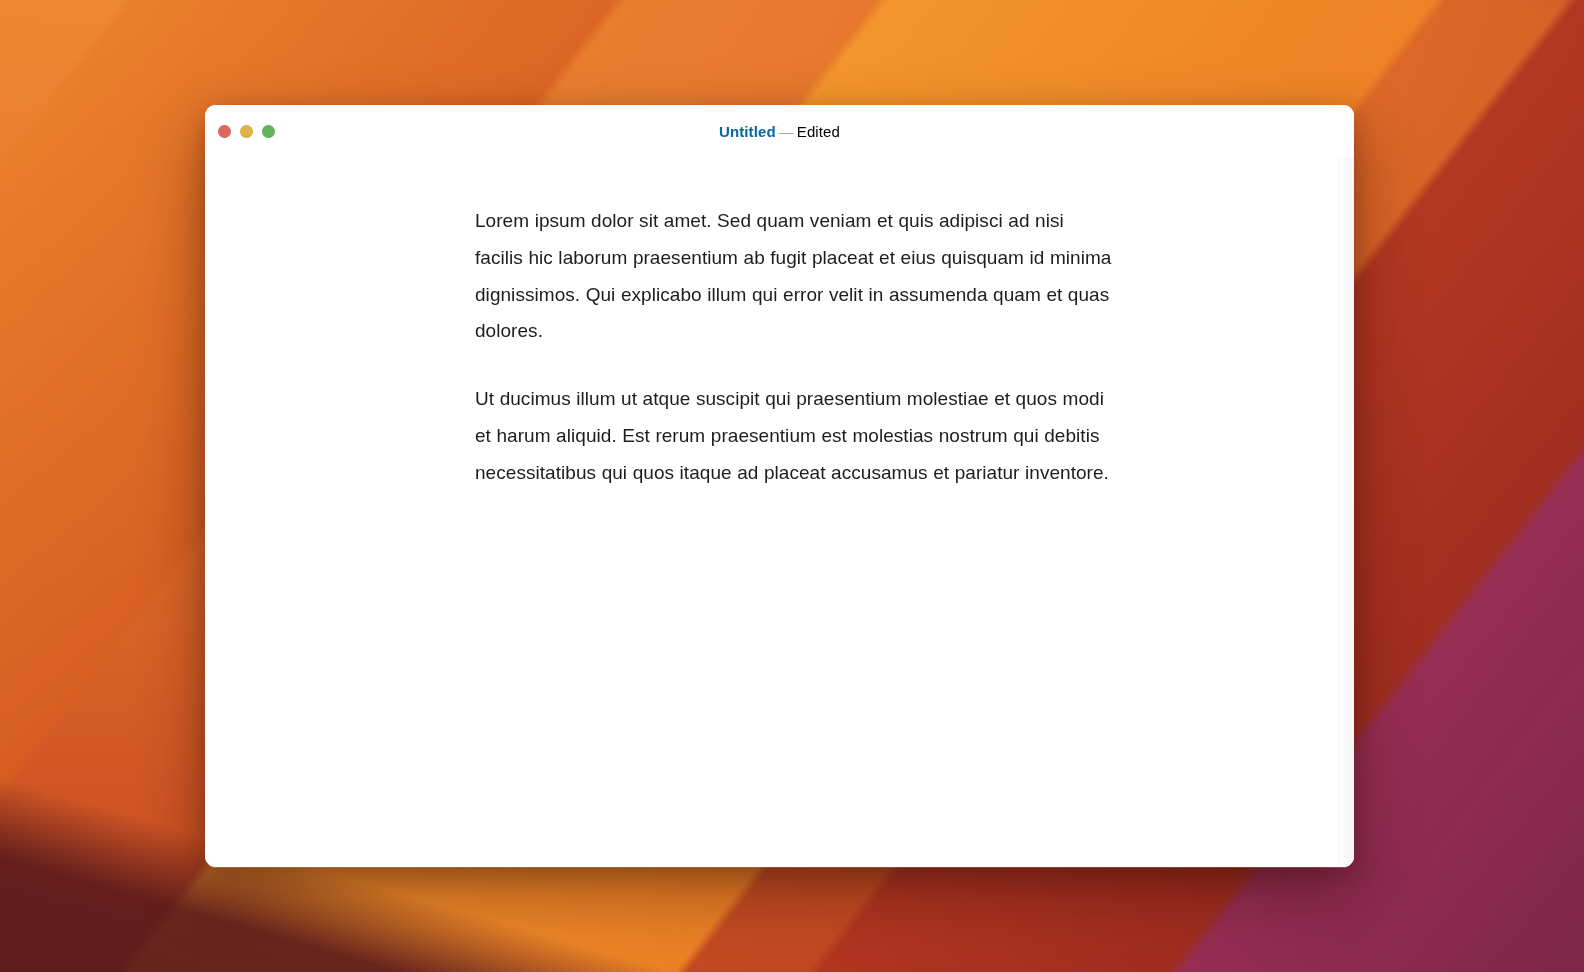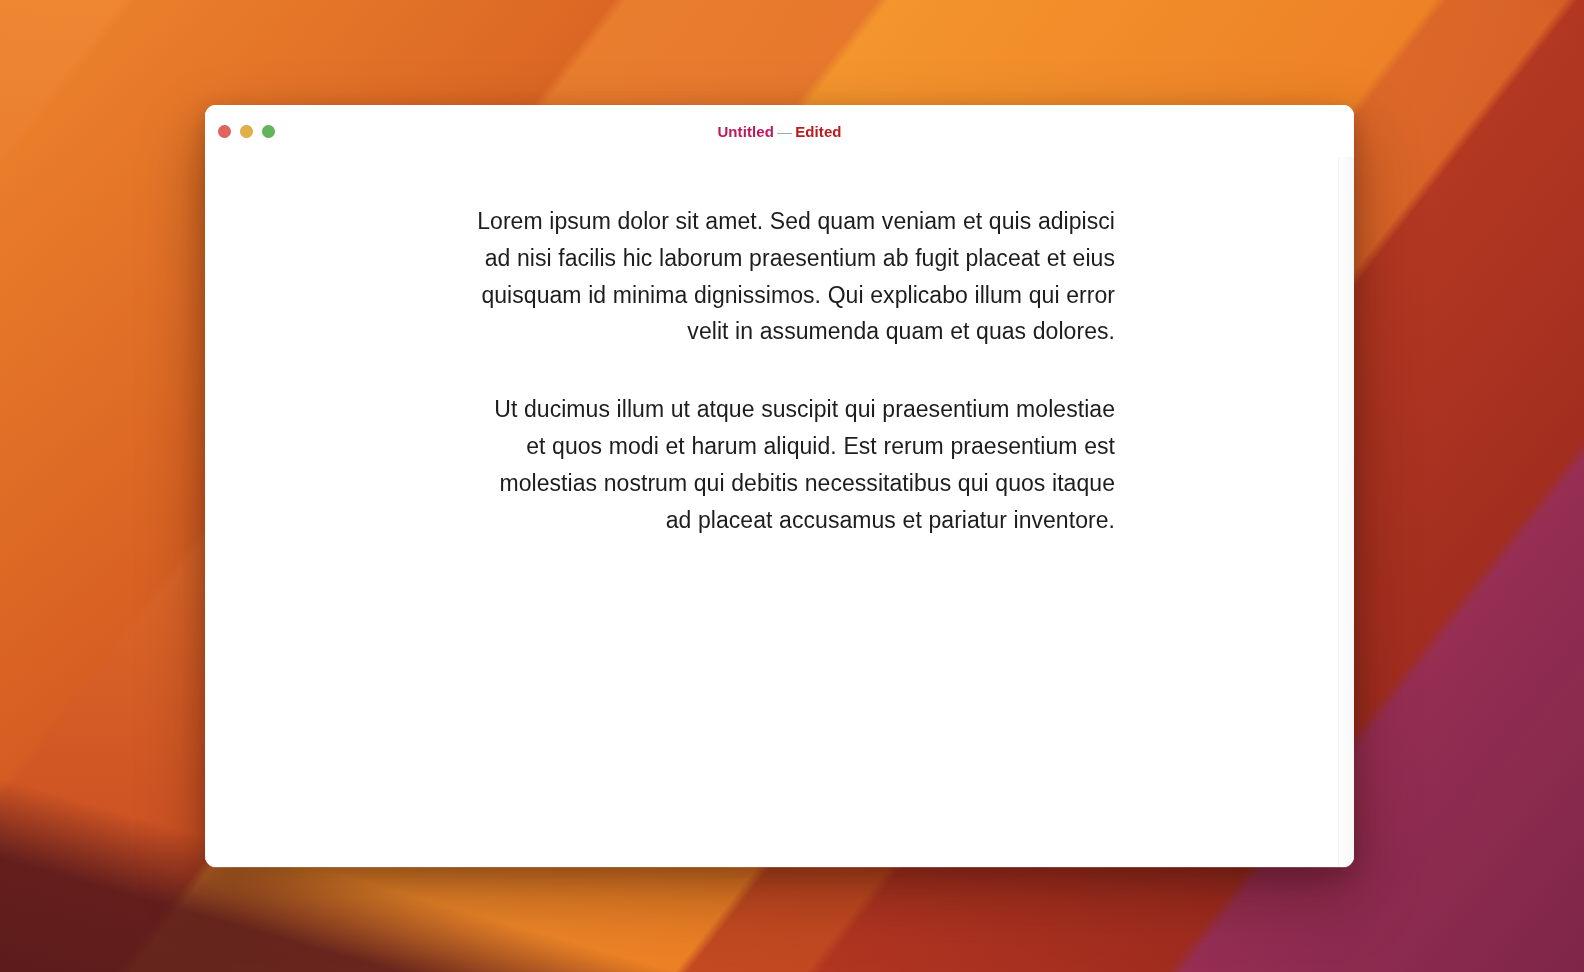--- a/index.html
+++ b/index.html
@@ -127,46 +127,45 @@
   .light.zoom     { background:#62b55a; box-shadow:inset 0 0 0 0.5px rgba(0,0,0,0.08); }
 
   #title-group {
     width:100%;
     text-align:center;
     font-size:15px;
     letter-spacing:0.1px;
     white-space:nowrap;
     user-select:none;
   }
-  #doc-title { font-weight:700; color:#be185d; }
+  #doc-title { font-weight:700; color:#0369a1; }
   #title-dash { font-weight:400; color:#a9a9ad; margin:0 3px; }
-  #edited-state { font-weight:700; color:#b91c1c; }
+  #edited-state { font-weight:400; color:#000000; }
 
   
   #doc-area {
     position:relative;
     flex:1 1 auto;
     background:#ffffff;
     overflow:hidden;
   }
   #text-column {
     position:absolute;
     left:270px;
     top:46px;
     width:640px;
   }
   .para {
-    font-size:23px;
+    font-size:19px;
     line-height:36.8px;
     color:#1d1d1f;
     letter-spacing:0.05px;
     word-spacing:0.2px;
-    text-align:right;
-  }
-  .para + .para { margin-top:41px; }
+  }
+  .para + .para { margin-top:31px; }
   #caret {
     display:inline-block;
     width:1.6px;
     height:22px;
     background:#1d1d1f;
     vertical-align:-4px;
     margin-left:5px;
   }
 
   

